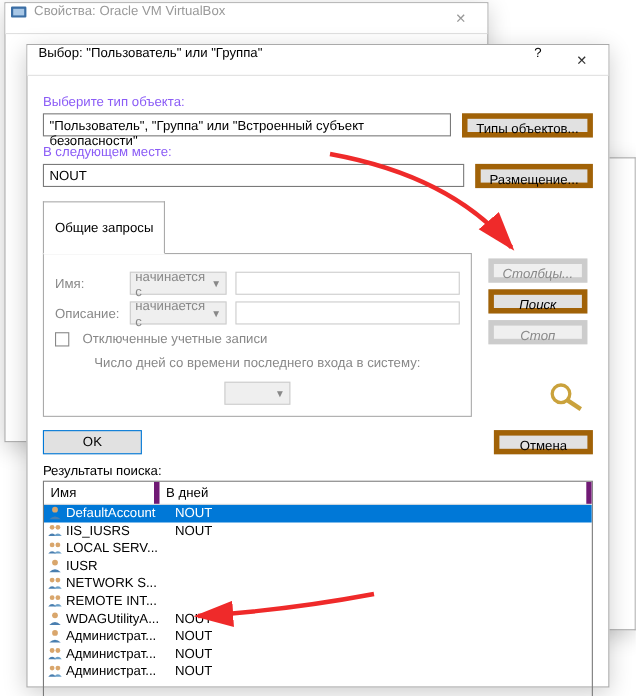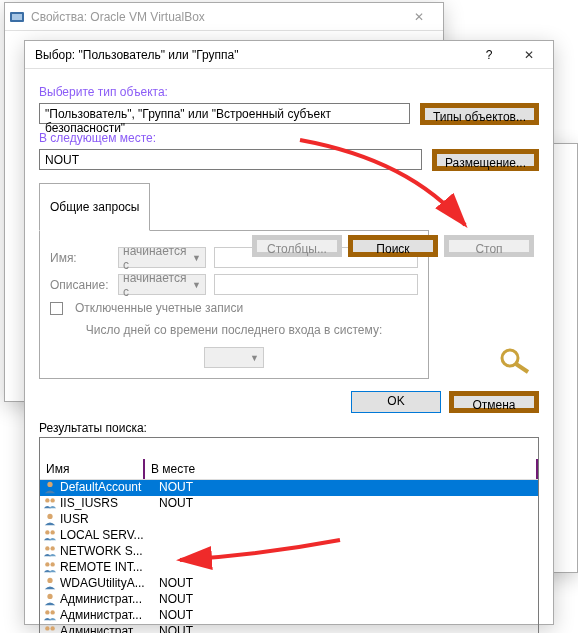--- a/index.html
+++ b/index.html
@@ -1,19 +1,19 @@
 <!DOCTYPE html>
 <html><head>
 <meta charset="utf-8">
 <style>
 * { box-sizing: border-box; font-family: 'Segoe UI', Tahoma, sans-serif; font-size: 12px; }
 body { margin: 0; background: #fff; width: 578px; height: 633px; overflow: hidden; position: relative; }
 
 .win { position: absolute; background: #fff; border: 1px solid #aaa; box-shadow: 0 5px 20px rgba(0,0,0,0.2); }
-.titlebar { display: flex; align-items: center; height: 28px; padding: 12px 4px; background: #fff; border-bottom: 1px solid #e0e0e0; }
+.titlebar { display: flex; align-items: flex-start; height: 28px; padding: 0 4px; background: #fff; border-bottom: 1px solid #e0e0e0; }
 .titlebar .icon { width: 16px; height: 16px; margin-right: 6px; display: flex; align-items: center; justify-content: center; }
 .titlebar .title { flex: 1; color: #000; }
 .titlebar .close { width: 40px; height: 28px; display: flex; align-items: center; justify-content: center; color: #333; }
 
 .win-back { left: 4px; top: 2px; width: 440px; height: 400px; }
 .win-back .titlebar { background: #fff; color: #999; }
 .win-back .title { color: #999; }
 .win-back .close { color: #999; }
 
 .win-right { right: 0; top: 143px; width: 60px; height: 430px; border-left: none; }
@@ -30,34 +30,34 @@
 .btn-d { color: #888; border-color: #ccc; background: #efefef; }
 
 .tabbox { margin-top: 12px; position: relative; }
 .tab { display: inline-block; border: 1px solid #aaa; border-bottom: 1px solid #fff; padding: 16px 10px; background: #fff; position: relative; z-index: 2; }
 .tabpanel { border: 1px solid #aaa; margin-top: -1px; padding: 10px; position: relative; }
 .gridrow { display: flex; align-items: center; gap: 8px; margin: 6px 0; justify-content: center; }
 .glabel { width: 60px; color: #888; }
 .combo { border: 1px solid #ccc; background: #efefef; height: 21px; width: 88px; display: flex; align-items: center; padding: 0 4px; color: #888; justify-content: space-between; }
 .combo .arrow { font-size: 9px; color: #888; }
 .txt { border: 1px solid #ccc; background: #fff; height: 21px; flex: 1; }
-.sidebtns { position: absolute; right: -106px; top: 4px; display: flex; flex-direction: row; gap: 6px; }
+.sidebtns { position: absolute; right: -106px; top: 4px; display: flex; flex-direction: column; gap: 6px; font-style: italic; }
 .chk { display: flex; align-items: center; gap: 12px; margin: 4px 0; color: #888; }
 .chkbox { width: 13px; height: 13px; border: 1px solid #888; background: #fff; }
 .daysrow { display: flex; align-items: center; gap: 10px; margin-top: 8px; flex-direction: column; }
 .daysrow .glabel2 { color: #888; flex: 1; }
 .magnify { position: absolute; right: -106px; bottom: 4px; width: 36px; height: 28px; }
 
-.okrow { display: flex; justify-content: flex-end; gap: 8px; margin-top: 12px; }
+.okrow { display: flex; justify-content: space-between; gap: 8px; margin-top: 12px; }
 .btn-ok { border: 1px solid #0078d7; }
 
 .reslabel { margin-top: 8px; }
 .table { border: 1px solid #7a7a7a; margin-top: 2px; height: 208px; overflow: hidden; }
 .thead { display: flex; background: #fff; border-bottom: 1px solid #ddd; }
-.th { padding: 3px 6px; border-right: 2px solid #701a75; margin-top: 21px; }
+.th { padding: 3px 6px; border-right: 5px solid #701a75; }
 .th1 { width: 105px; } .th2 { flex: 1; }
 .trow { display: flex; align-items: flex-start; height: 16px; padding: 0 2px; }
 .trow.sel { background: #0078d7; color: #fff; }
 .ticon { width: 16px; height: 14px; margin-right: 2px; display: flex; align-items: center; justify-content: center; }
 .tc1 { width: 95px; white-space: nowrap; overflow: hidden; text-overflow: ellipsis; }
 .tc2 { flex: 1; padding-left: 4px; }
 
 .arrow-red { position: absolute; pointer-events: none; }
 
 svg.usericon { width: 16px; height: 14px; }
@@ -159,21 +159,21 @@
 
     <div class="okrow">
       <div class="btn btn-ok">OK</div>
       <div class="btn">Отмена</div>
     </div>
 
     <div class="reslabel">Результаты поиска:</div>
     <div class="table">
       <div class="thead">
         <div class="th th1">Имя</div>
-        <div class="th th2">В месте</div>
+        <div class="th th2">В дней</div>
       </div>
       <div id="tbody">
           <div class="trow sel">
             <span class="ticon">
               <svg class="usericon" viewBox="0 0 16 16">
                 <circle cx="8" cy="5" r="3" fill="#d9a66c"></circle>
                 <path d="M2,15 Q8,9 14,15 Z" fill="#4a7fb0"></path>
               </svg>
             </span>
             <span class="tc1">DefaultAccount</span>
@@ -187,37 +187,37 @@
                 <path d="M1,14 Q5,9 9,14 Z" fill="#4a7fb0"></path>
                 <path d="M7,14 Q11,9 15,14 Z" fill="#6a9fc8"></path>
               </svg>
             </span>
             <span class="tc1">IIS_IUSRS</span>
             <span class="tc2">NOUT</span>
           </div>
           <div class="trow">
             <span class="ticon">
               <svg class="usericon" viewBox="0 0 16 16">
+                <circle cx="5" cy="5" r="2.5" fill="#d9a66c"></circle>
+                <circle cx="11" cy="5" r="2.5" fill="#d9a66c"></circle>
+                <path d="M1,14 Q5,9 9,14 Z" fill="#4a7fb0"></path>
+                <path d="M7,14 Q11,9 15,14 Z" fill="#6a9fc8"></path>
+              </svg>
+            </span>
+            <span class="tc1">LOCAL SERV...</span>
+            <span class="tc2"></span>
+          </div>
+          <div class="trow">
+            <span class="ticon">
+              <svg class="usericon" viewBox="0 0 16 16">
                 <circle cx="8" cy="5" r="3" fill="#d9a66c"></circle>
                 <path d="M2,15 Q8,9 14,15 Z" fill="#4a7fb0"></path>
               </svg>
             </span>
             <span class="tc1">IUSR</span>
-            <span class="tc2"></span>
-          </div>
-          <div class="trow">
-            <span class="ticon">
-              <svg class="usericon" viewBox="0 0 16 16">
-                <circle cx="5" cy="5" r="2.5" fill="#d9a66c"></circle>
-                <circle cx="11" cy="5" r="2.5" fill="#d9a66c"></circle>
-                <path d="M1,14 Q5,9 9,14 Z" fill="#4a7fb0"></path>
-                <path d="M7,14 Q11,9 15,14 Z" fill="#6a9fc8"></path>
-              </svg>
-            </span>
-            <span class="tc1">LOCAL SERV...</span>
             <span class="tc2"></span>
           </div>
           <div class="trow">
             <span class="ticon">
               <svg class="usericon" viewBox="0 0 16 16">
                 <circle cx="5" cy="5" r="2.5" fill="#d9a66c"></circle>
                 <circle cx="11" cy="5" r="2.5" fill="#d9a66c"></circle>
                 <path d="M1,14 Q5,9 9,14 Z" fill="#4a7fb0"></path>
                 <path d="M7,14 Q11,9 15,14 Z" fill="#6a9fc8"></path>
               </svg>

